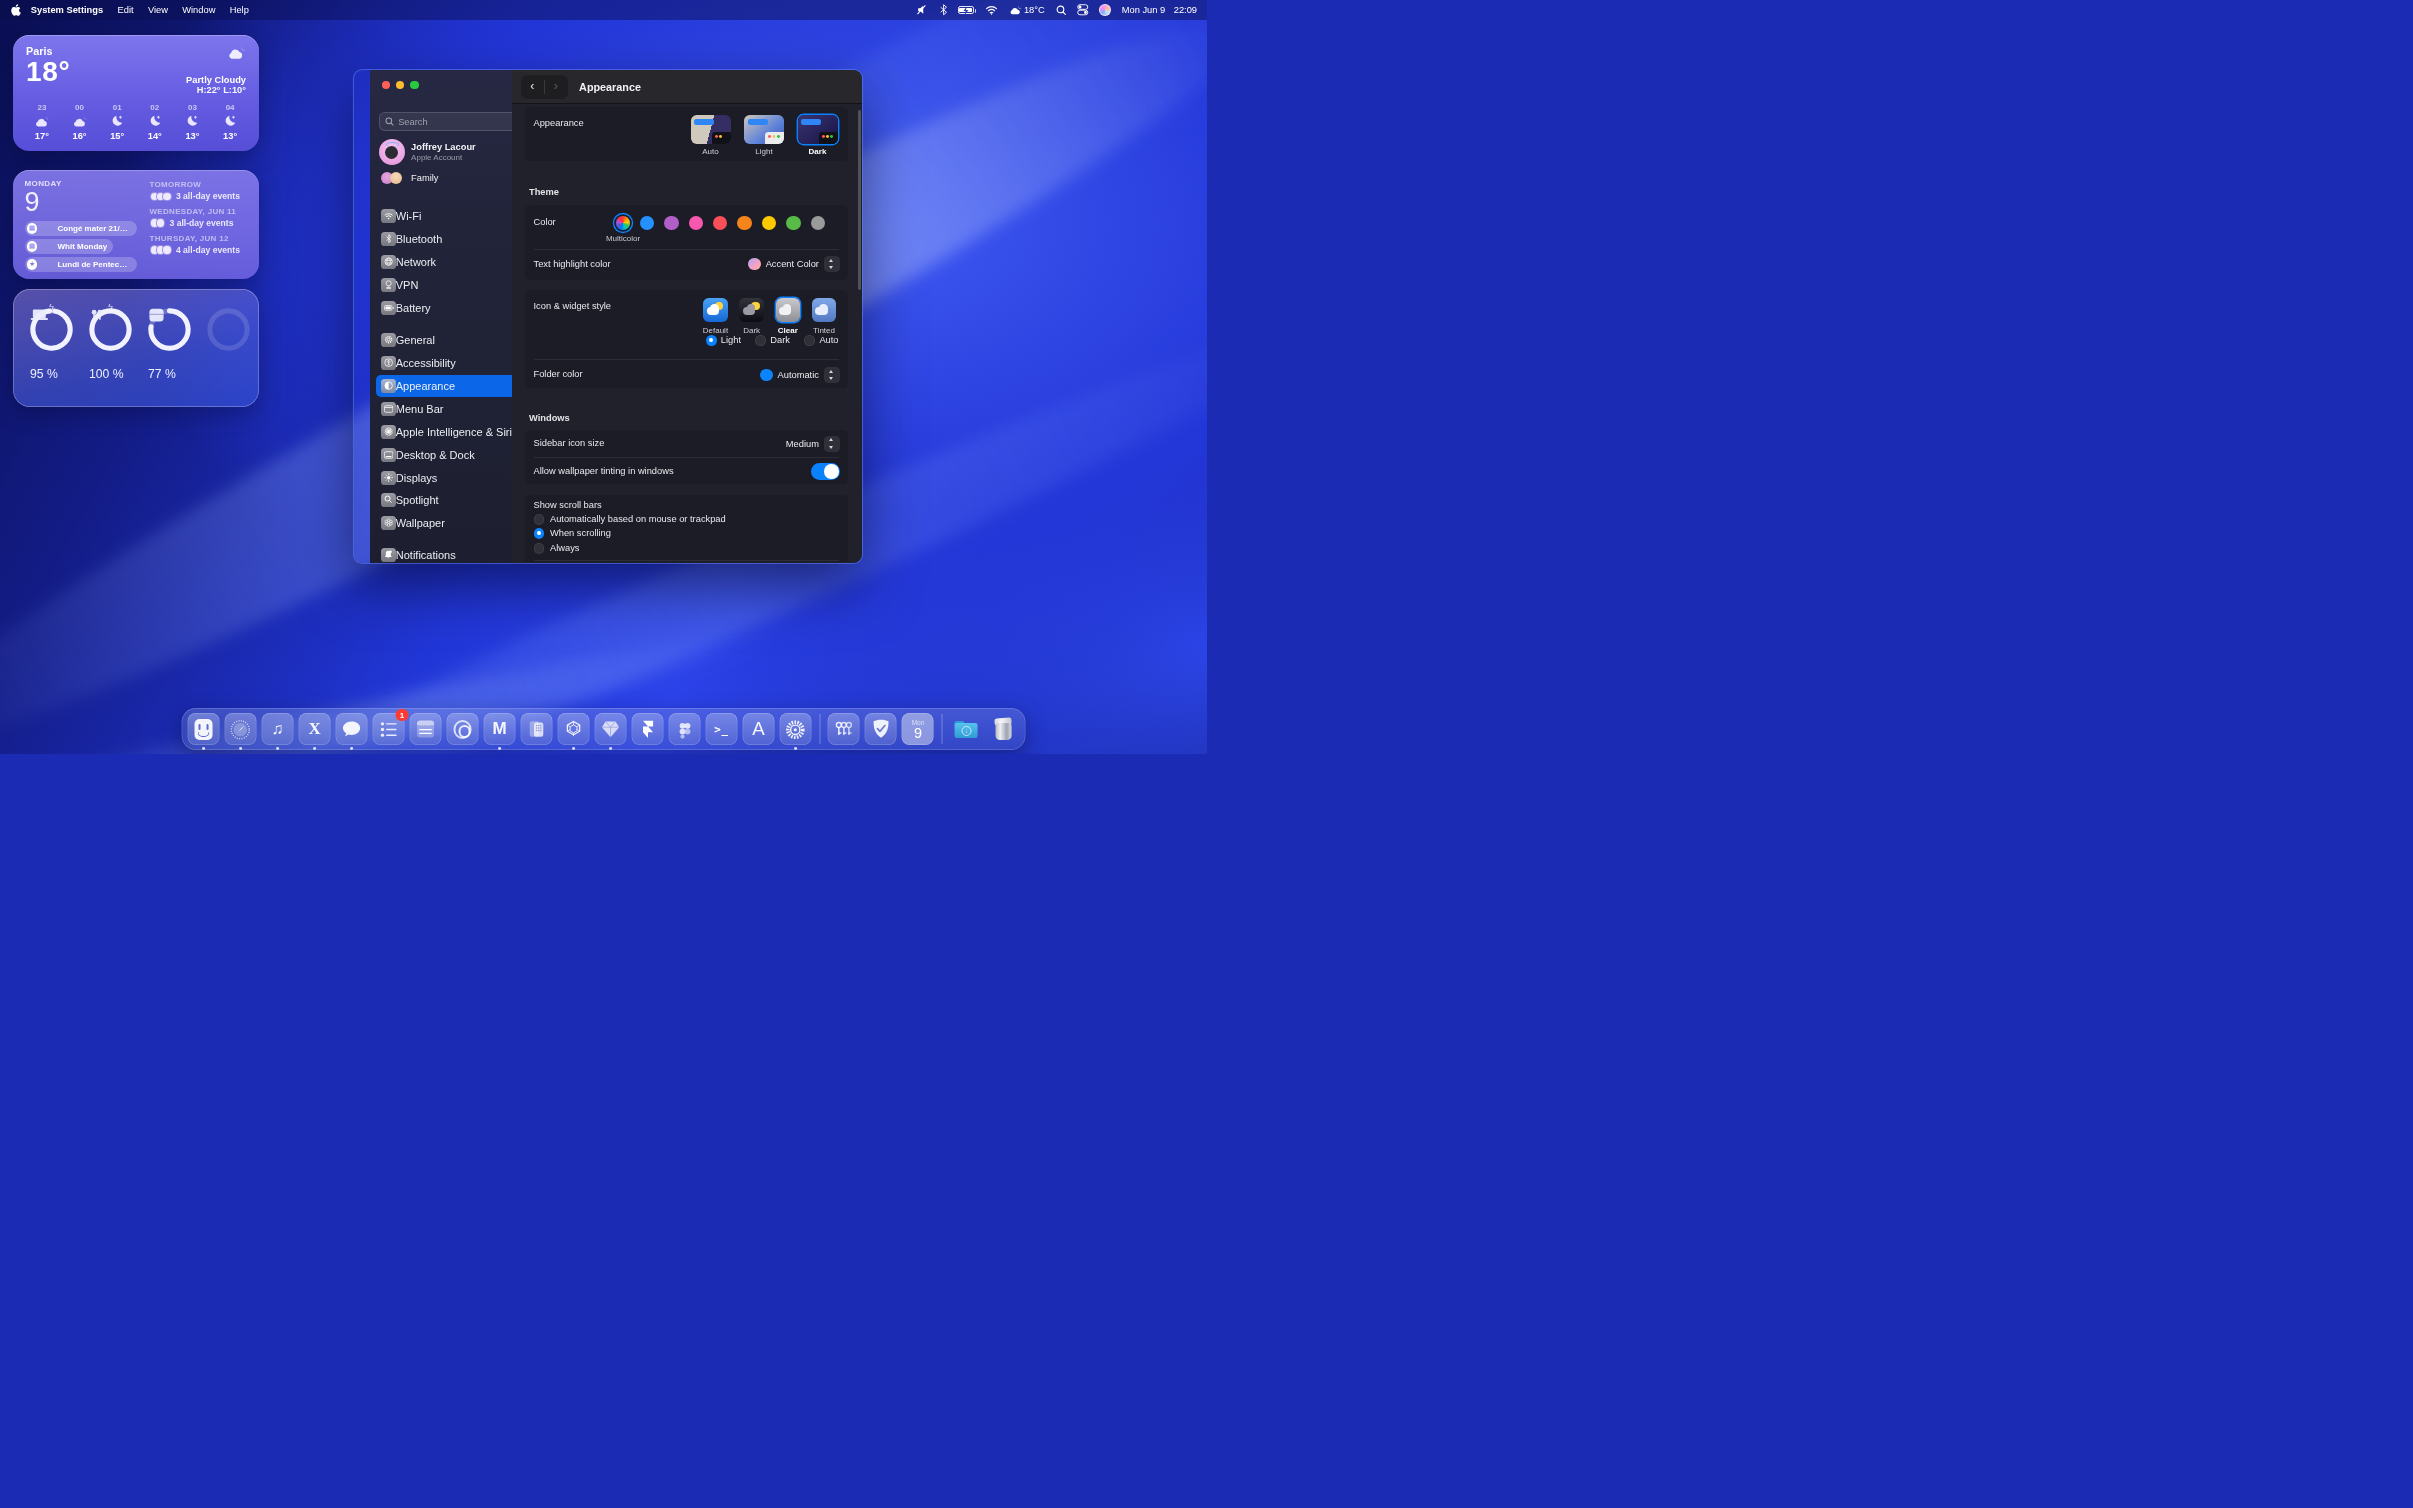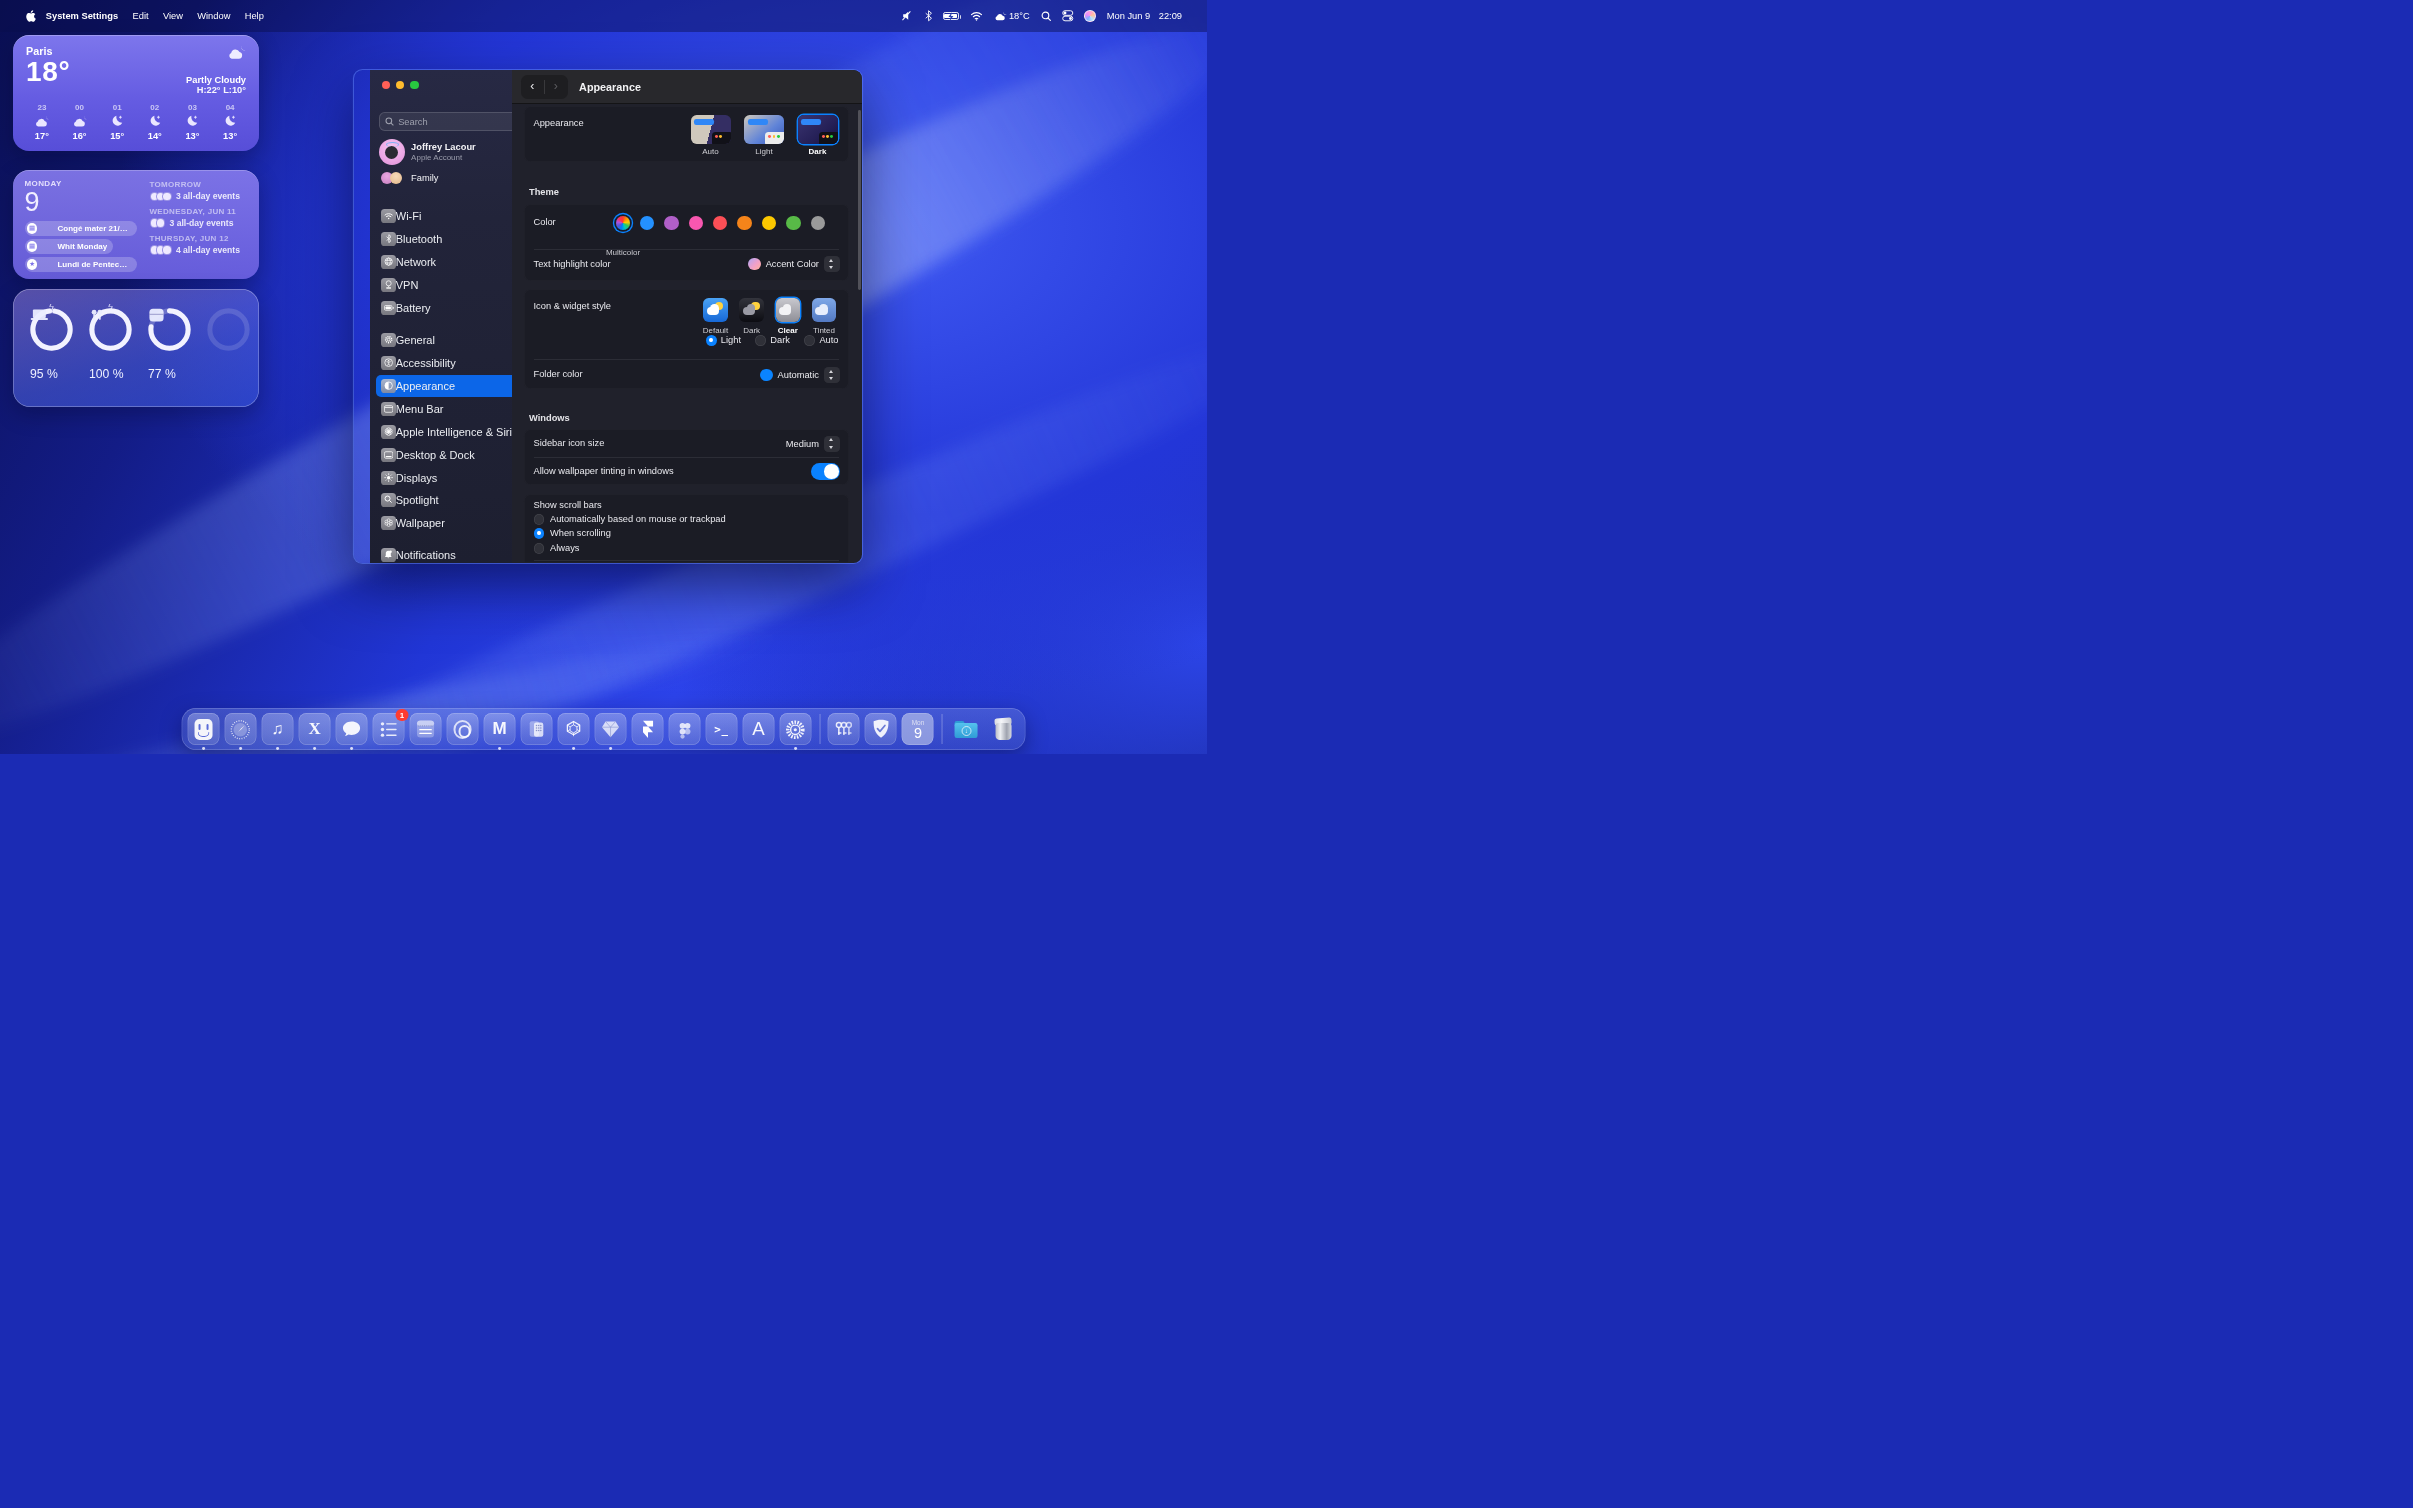--- a/index.html
+++ b/index.html
@@ -17,22 +17,22 @@
   .s1 { width:1508px; height:151px; left:-187px; top:309px; transform:rotate(-28deg);
         background:linear-gradient(90deg, transparent, rgba(150,175,255,.38) 45%, rgba(220,230,255,.45) 55%, transparent); }
   .s2 { width:1293px; height:86px; left:86px; top:546px; transform:rotate(-24deg);
         background:linear-gradient(90deg, transparent, rgba(120,150,255,.30) 50%, transparent); }
   .s3 { width:1077px; height:215px; left:359px; top:57px; transform:rotate(-30deg);
         background:linear-gradient(90deg, transparent, rgba(90,120,250,.25) 50%, transparent); }
   .s4 { width:862px; height:43px; left:-72px; top:704px; transform:rotate(-12deg);
         background:linear-gradient(90deg, transparent, rgba(160,190,255,.25) 50%, transparent); }
 
   
-  .menubar { position:absolute; left:0; top:0; right:0; height:32px; display:flex; align-items:center;
-    padding:0 25px; color:#fff; font-size:9.3px; background:rgba(9,13,75,.45); z-index:50; }
+  .menubar { position:absolute; left:0; top:0; right:0; height:20px; display:flex; align-items:center;
+    padding:0 10px; color:#fff; font-size:9.3px; background:rgba(9,13,75,.45); z-index:50; }
   .menubar .app { font-weight:bold; margin:0 7.2px 0 10px; }
   .menubar .menu { margin:0 7.2px; }
   .mb-right { margin-left:auto; display:flex; align-items:center; gap:10.8px; }
   .mb-ic { display:flex; align-items:center; }
   .mb-datetime { display:flex; gap:8.6px; font-size:9.3px; }
   .battery-ic { width:16.5px; height:8px; border:0.7px solid rgba(255,255,255,.9); border-radius:2.2px; position:relative; }
   .battery-ic:after { content:""; position:absolute; right:-2.9px; top:2.2px; width:1.4px; height:3.6px; background:rgba(255,255,255,.8); border-radius:0 1.4px 1.4px 0; }
   .battery-ic .lvl { position:absolute; inset:0.7px; background:#fff; border-radius:0.7px; }
   .siri-orb { width:11.5px; height:11.5px; border-radius:50%;
     background:conic-gradient(#ff9ddb,#ffc29b,#b7e3ff,#7fb0ff,#e48cff,#ff9ddb); border:0.7px solid rgba(255,255,255,.6); }
@@ -150,21 +150,21 @@
   .ap-t.sel .ap-img { box-shadow:0 0 0 1.4px #0a82ff; }
   .ap-lab { font-size:8px; color:#cfcfd4; margin-top:3.6px; }
   .ap-t.sel .ap-lab { font-weight:bold; color:#fff; }
   .mw.light { background:#ececec; } .mw.dark { background:#111118; }
 
   
   .swatches { position:absolute; left:92px; top:11.5px; display:flex; gap:10px; align-items:center; }
   .sw { width:14.4px; height:14.4px; border-radius:50%; }
   .sw.multi { background:conic-gradient(#ff3b30,#ff9500,#ffcc00,#34c759,#00c7be,#007aff,#5856d6,#af52de,#ff2d55,#ff3b30);
     box-shadow:0 0 0 1.8px #1b1c25, 0 0 0 3.2px #0a82ff; }
-  .sw-cap { position:absolute; left:67px; top:44px; width:65px; text-align:center; font-size:8px; color:#c9c9cf; }
+  .sw-cap { position:absolute; left:67px; top:30px; width:65px; text-align:center; font-size:8px; color:#c9c9cf; }
   .acc-dot { width:12.2px; height:12.2px; border-radius:50%; background:linear-gradient(135deg,#b9a6ef 10%,#f1a0c8 55%,#ffb09e 95%); }
   .blue-dot { width:12.2px; height:12.2px; border-radius:50%; }
   .stepper { width:16px; height:16px; border-radius:4.3px; background:rgba(255,255,255,.09); position:relative; }
   .stepper:before, .stepper:after { content:""; position:absolute; left:5px; border-left:2.9px solid transparent; border-right:2.9px solid transparent; }
   .stepper:before { top:2.9px; border-bottom:3.6px solid #d6d6da; }
   .stepper:after { bottom:2.9px; border-top:3.6px solid #d6d6da; }
   .right-cluster { position:absolute; right:8.6px; display:flex; align-items:center; gap:5px; }
   .val-txt { font-size:9.3px; color:#ececf0; }
 
   

